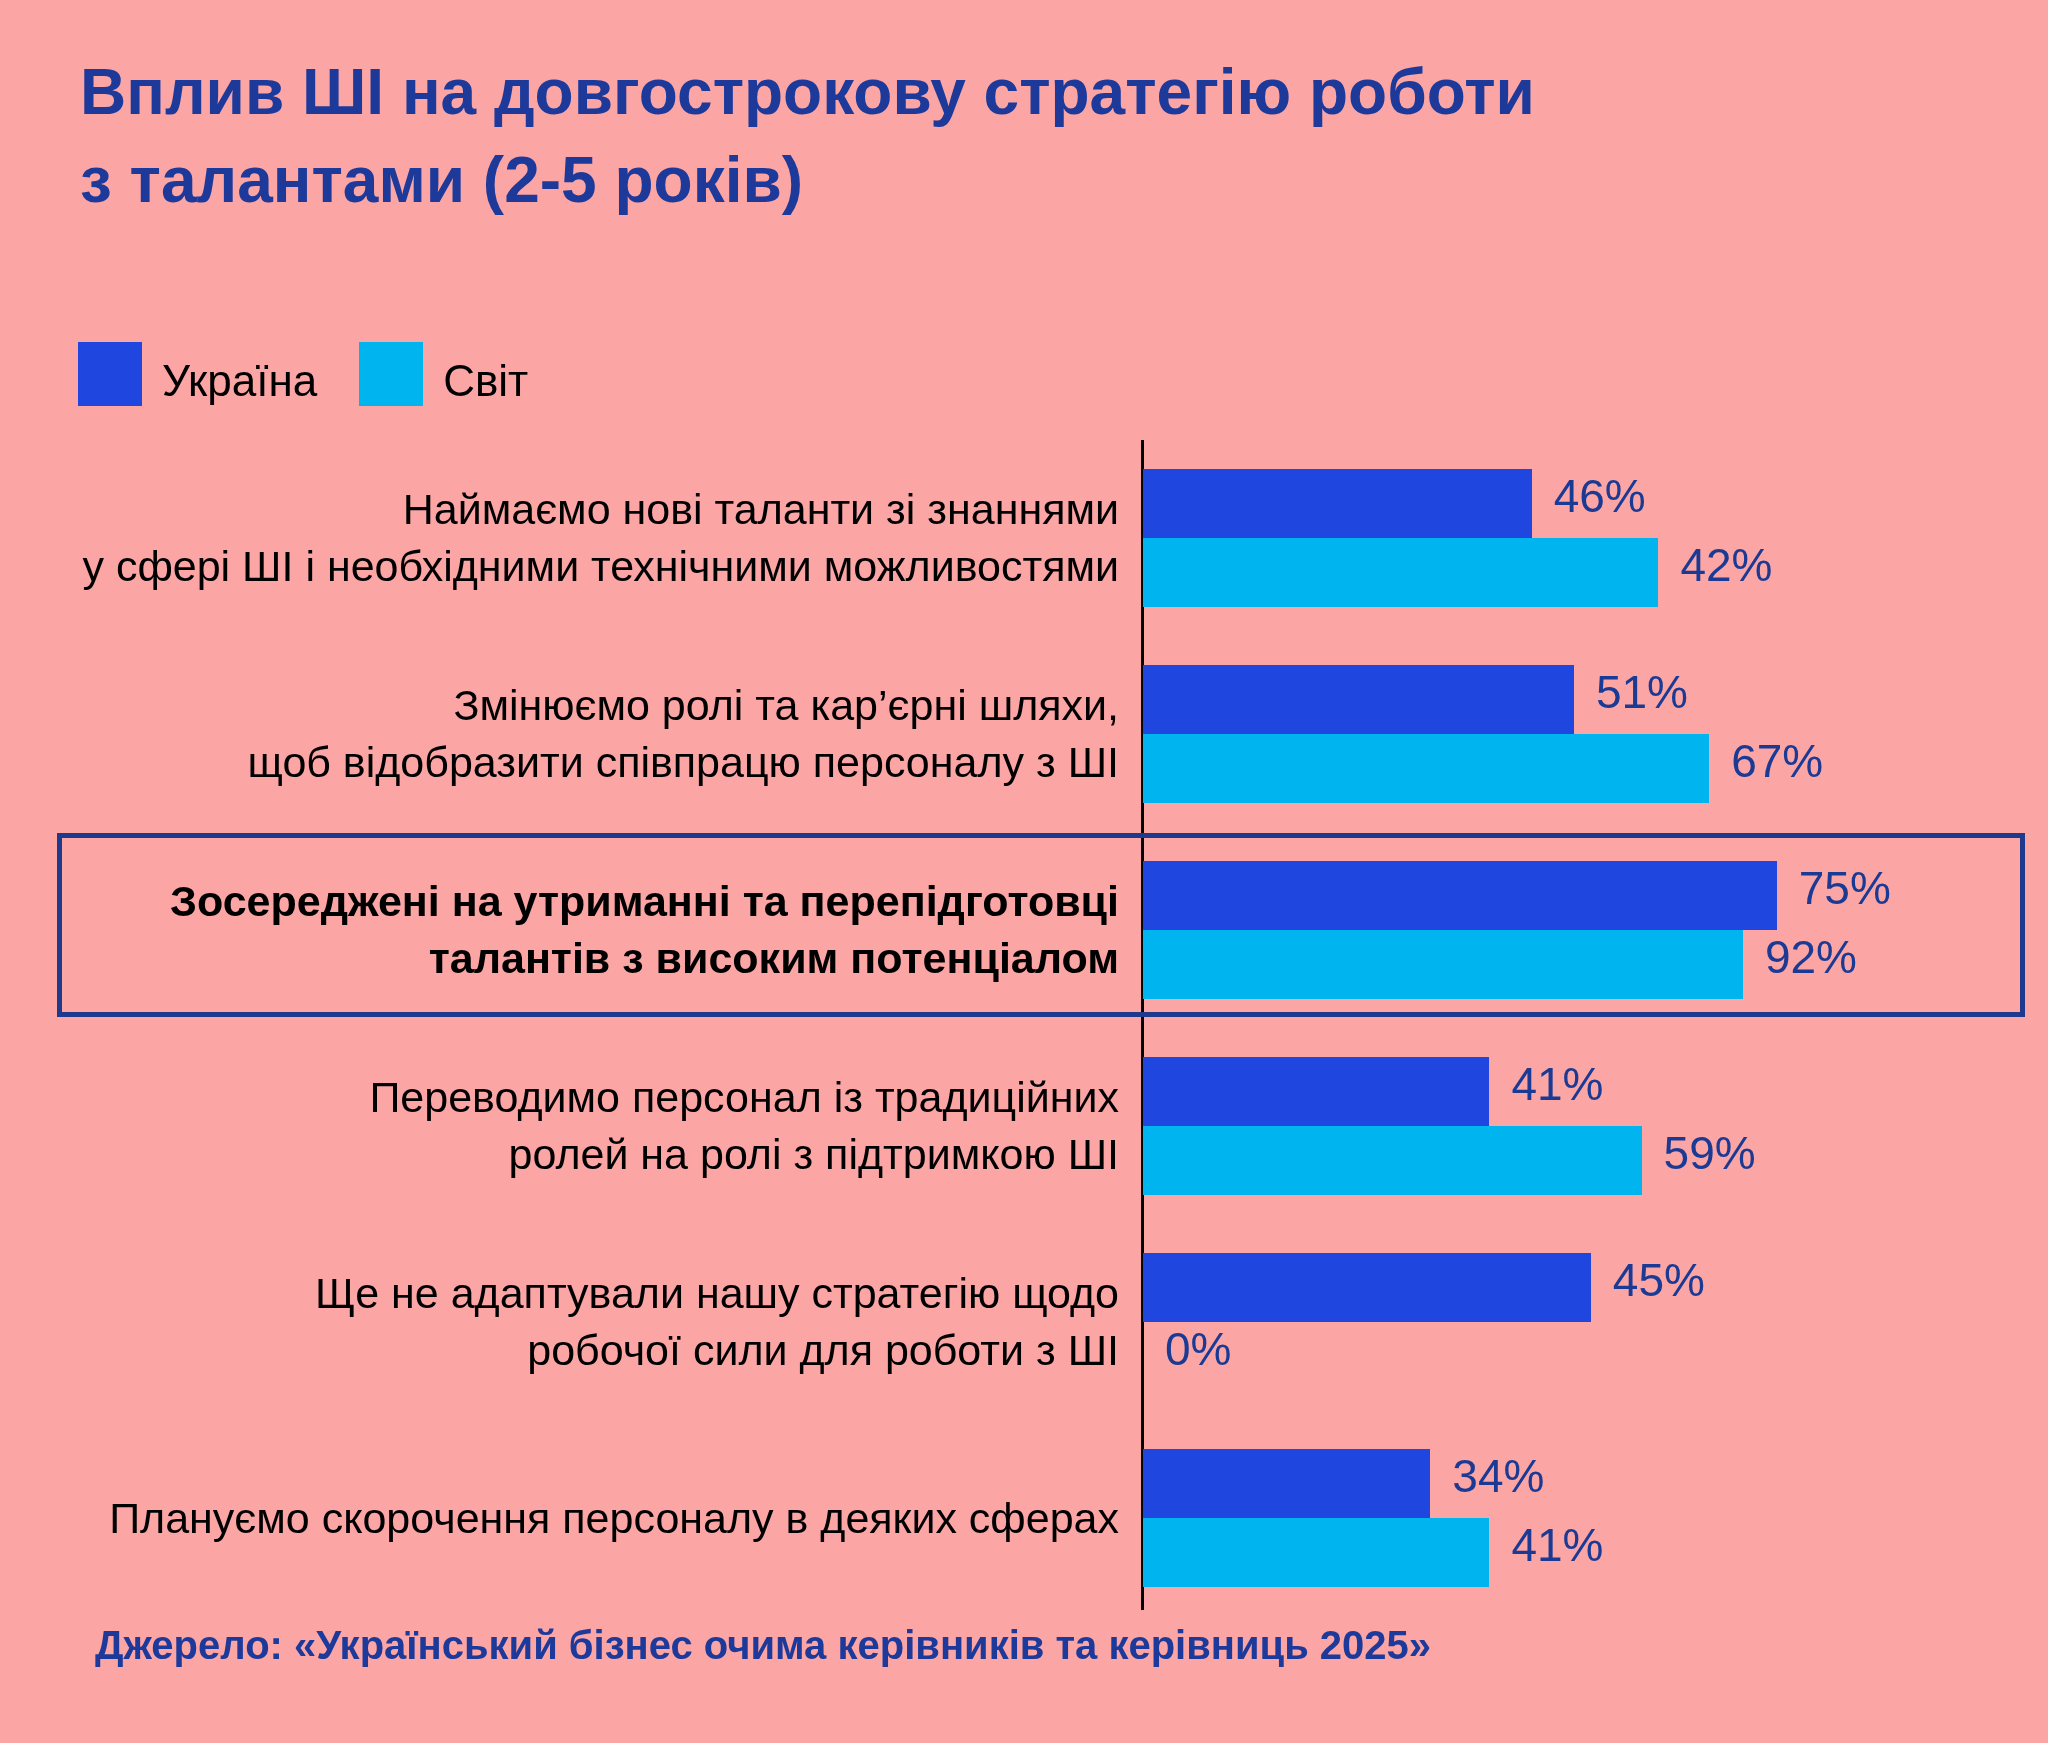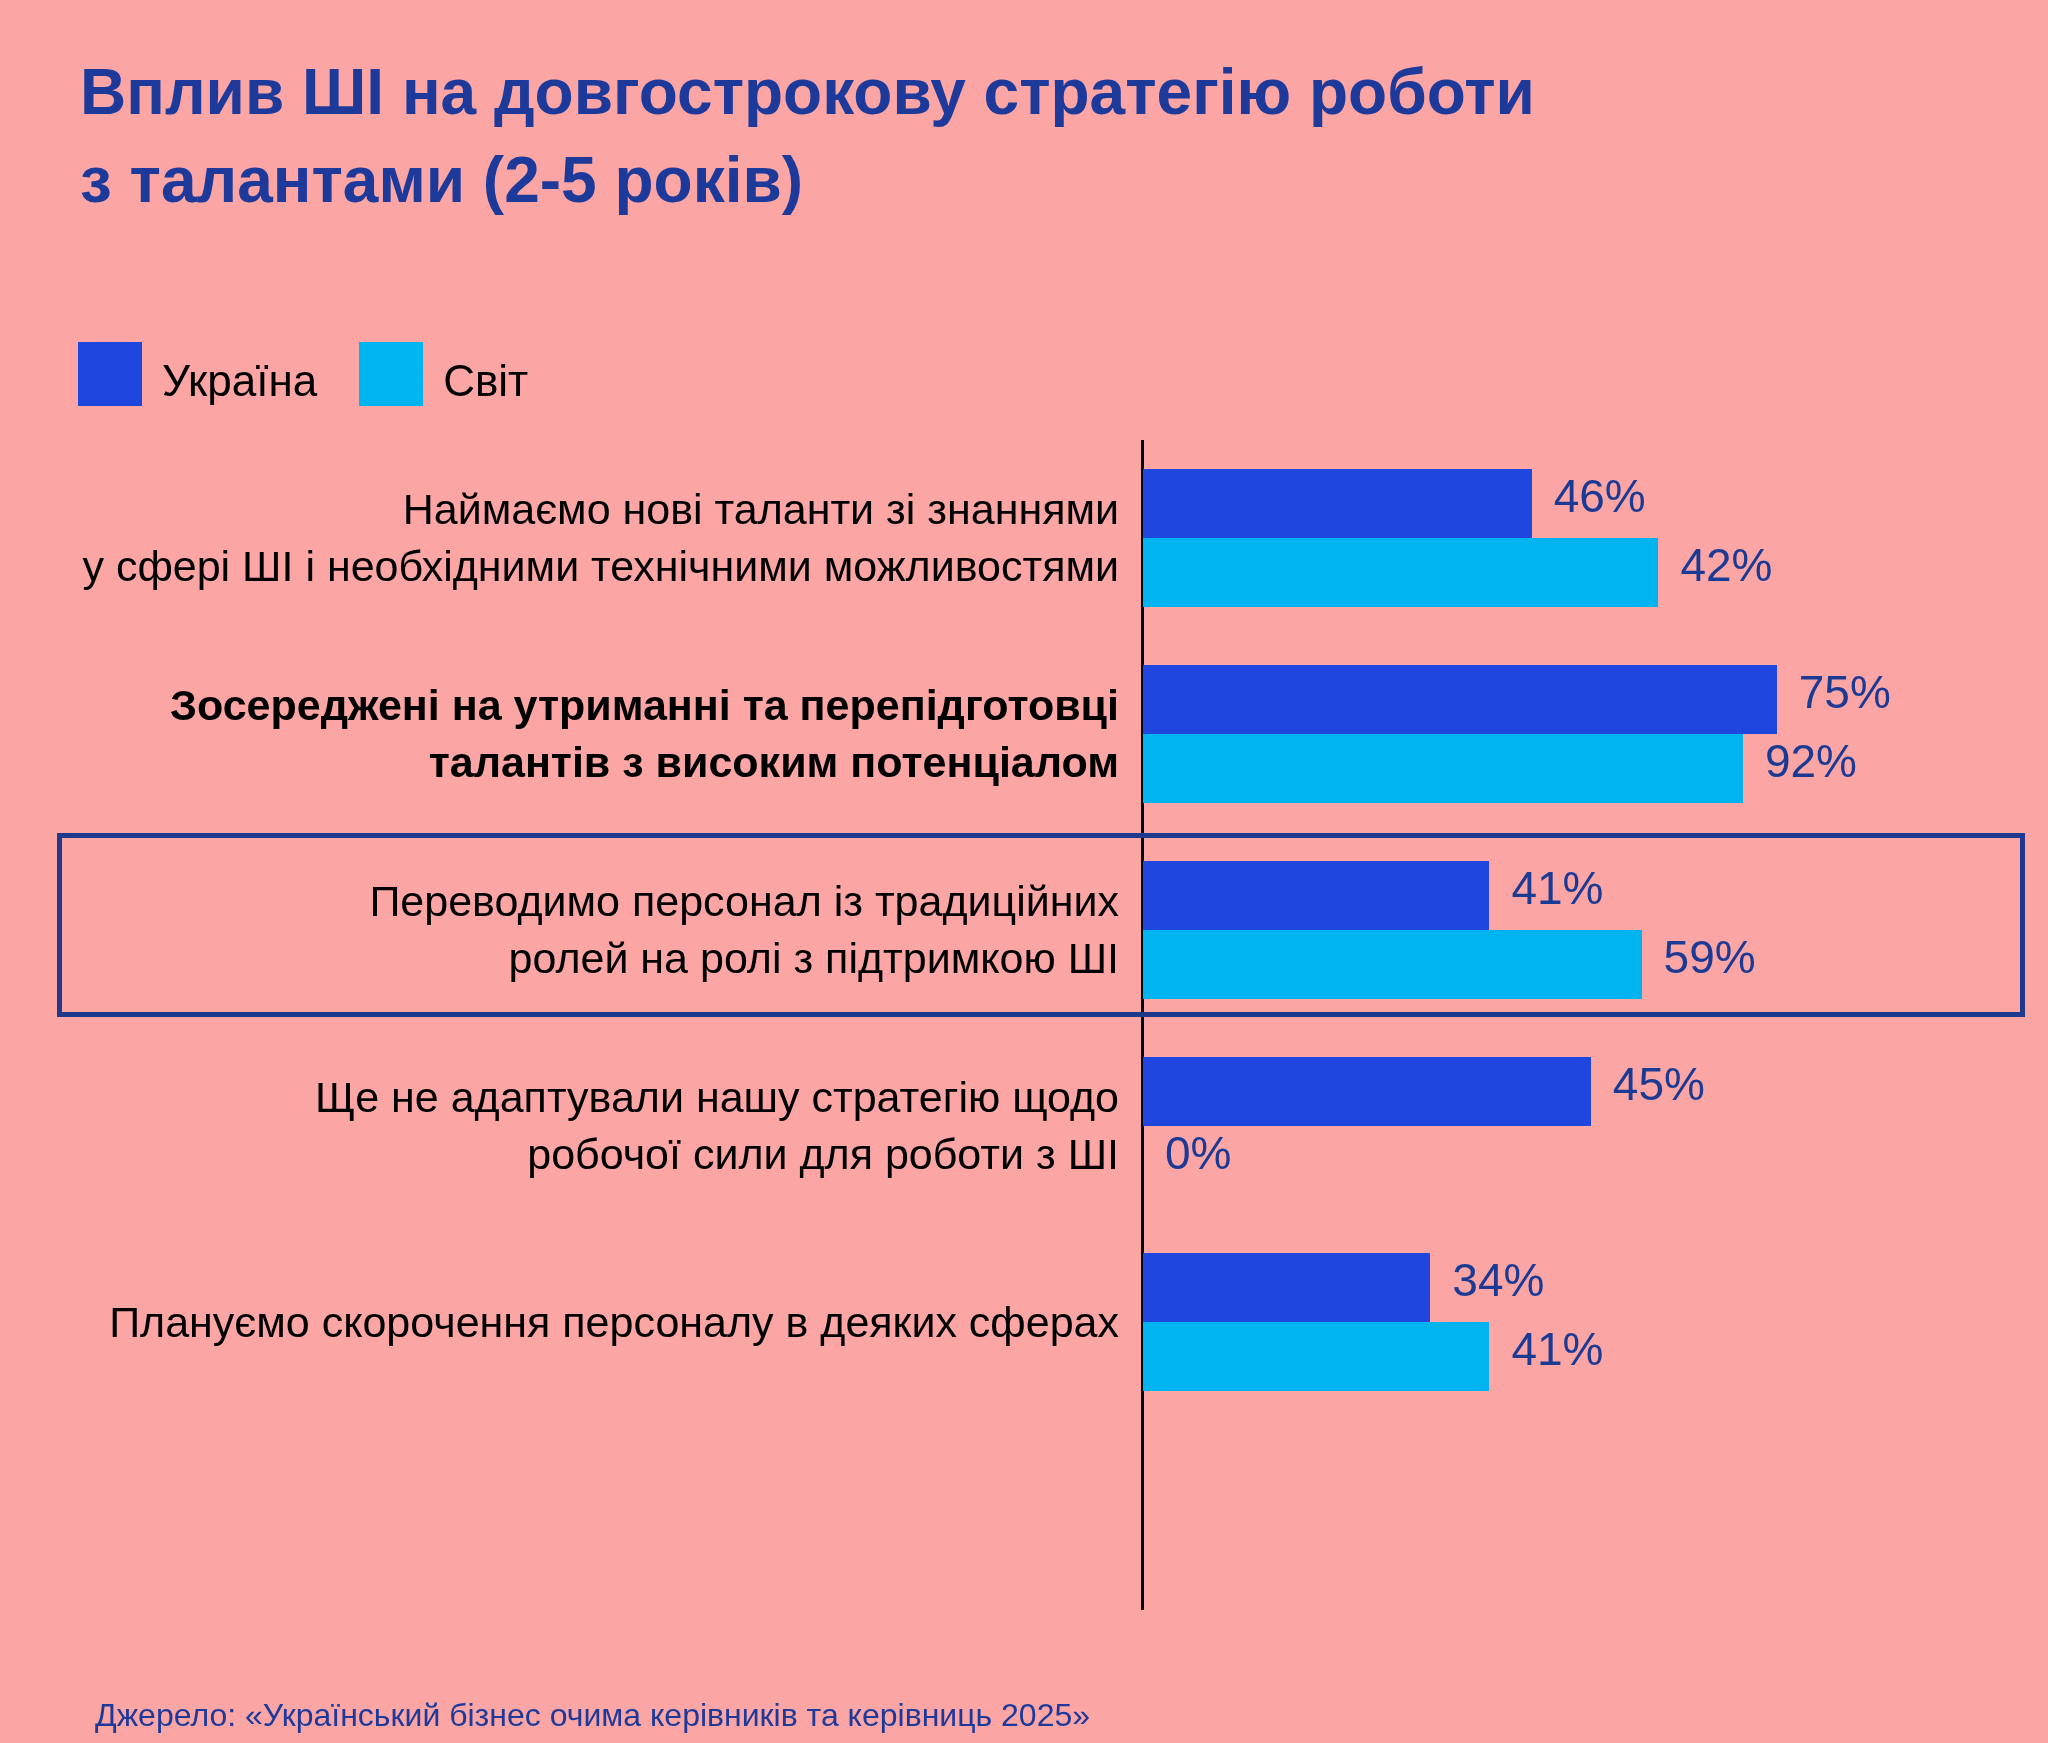--- a/index.html
+++ b/index.html
@@ -83,23 +83,24 @@
   .bar { height: 69px; flex: 0 0 auto; }
   .val {
     margin-left: 22px;
     font-size: 46px;
     color: var(--value-color, #1b3a94);
     white-space: nowrap;
   }
   .source {
     position: absolute;
     left: 95px;
-    top: 1697px;
-    font-size: 32px;
+    top: 1623px;
+    font-size: 40px;
     color: var(--title-color, #1d3a9b);
+    font-weight: bold;
   }
 </style>
 </head>
 <body>
 
 <div class="page" style="--title-color: #1d3a9b; --value-color: #1b3a94; --highlight-border: #1f3a8c; --axis-color: #000000;">
 
   <div class="title">
     <span>Вплив ШІ на довгострокову стратегію роботи</span><br>
     <span>з талантами (2-5 років)</span>
@@ -127,20 +128,33 @@
             <div class="bar" style="width: 388.7px; background: rgb(31, 70, 223);"></div>
             <span class="val">46%</span>
           </div>
           <div class="bar-line">
             <div class="bar" style="width: 515.45px; background: rgb(0, 180, 240);"></div>
             <span class="val">42%</span>
           </div>
         </div>
       </div>
       <div class="row">
+        <div class="cat-label">Змінюємо ролі та кар’єрні шляхи,<br>щоб відобразити співпрацю персоналу з ШІ</div>
+        <div class="bars">
+          <div class="bar-line">
+            <div class="bar" style="width: 430.95px; background: rgb(31, 70, 223);"></div>
+            <span class="val">51%</span>
+          </div>
+          <div class="bar-line">
+            <div class="bar" style="width: 566.15px; background: rgb(0, 180, 240);"></div>
+            <span class="val">67%</span>
+          </div>
+        </div>
+      </div>
+      <div class="row">
         <div class="cat-label bold">Зосереджені на утриманні та перепідготовці<br>талантів з високим потенціалом</div>
         <div class="bars">
           <div class="bar-line">
             <div class="bar" style="width: 633.75px; background: rgb(31, 70, 223);"></div>
             <span class="val">75%</span>
           </div>
           <div class="bar-line">
             <div class="bar" style="width: 599.95px; background: rgb(0, 180, 240);"></div>
             <span class="val">92%</span>
           </div>

